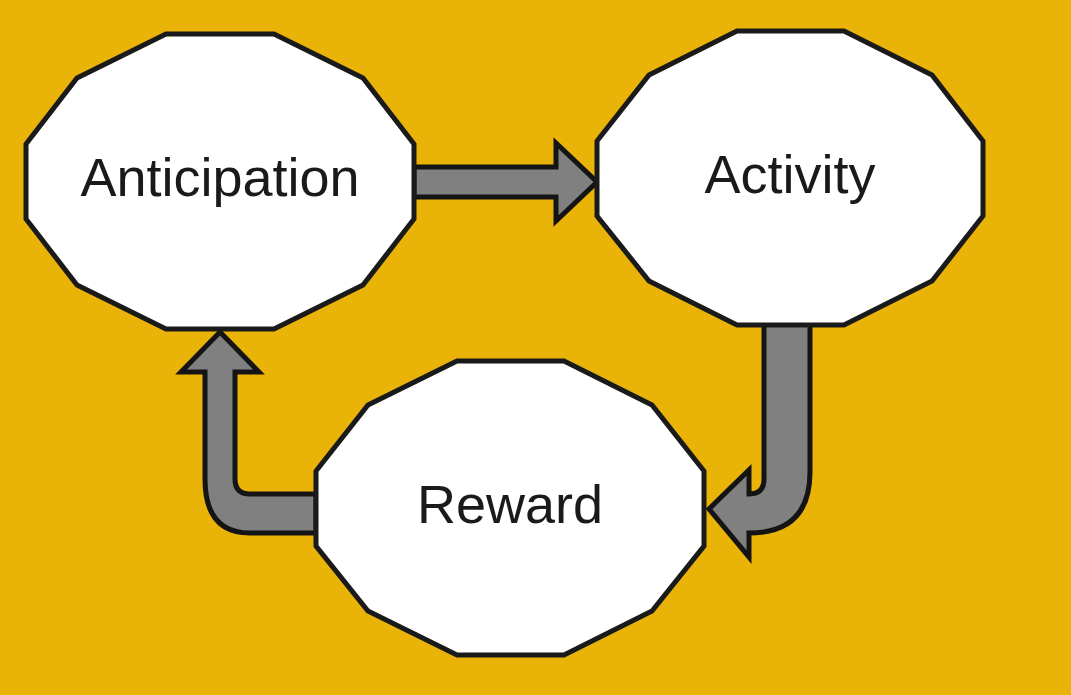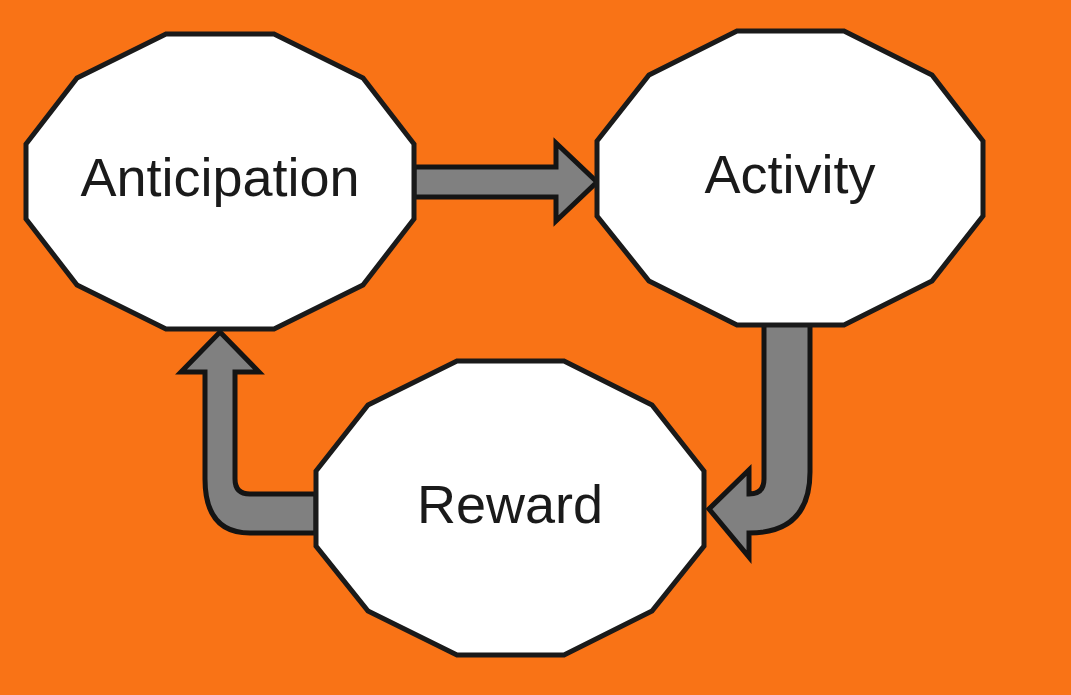--- a/index.html
+++ b/index.html
@@ -8,21 +8,21 @@
     padding: 0;
     background: #ffffff;
   }
   body {
     font-family: "Liberation Sans", sans-serif;
   }
   #stage {
     position: relative;
     width: 1071px;
     height: 695px;
-    background: #f97316;
+    background: #eab308;
     overflow: hidden;
   }
   #diagram-svg {
     position: absolute;
     left: 0;
     top: 0;
     width: 1071px;
     height: 695px;
     display: block;
   }

